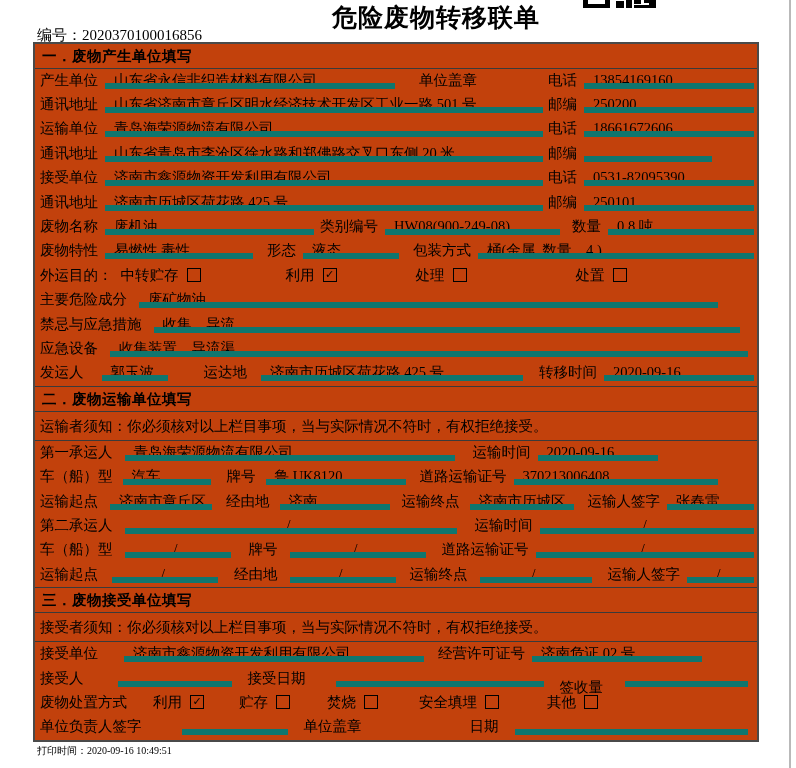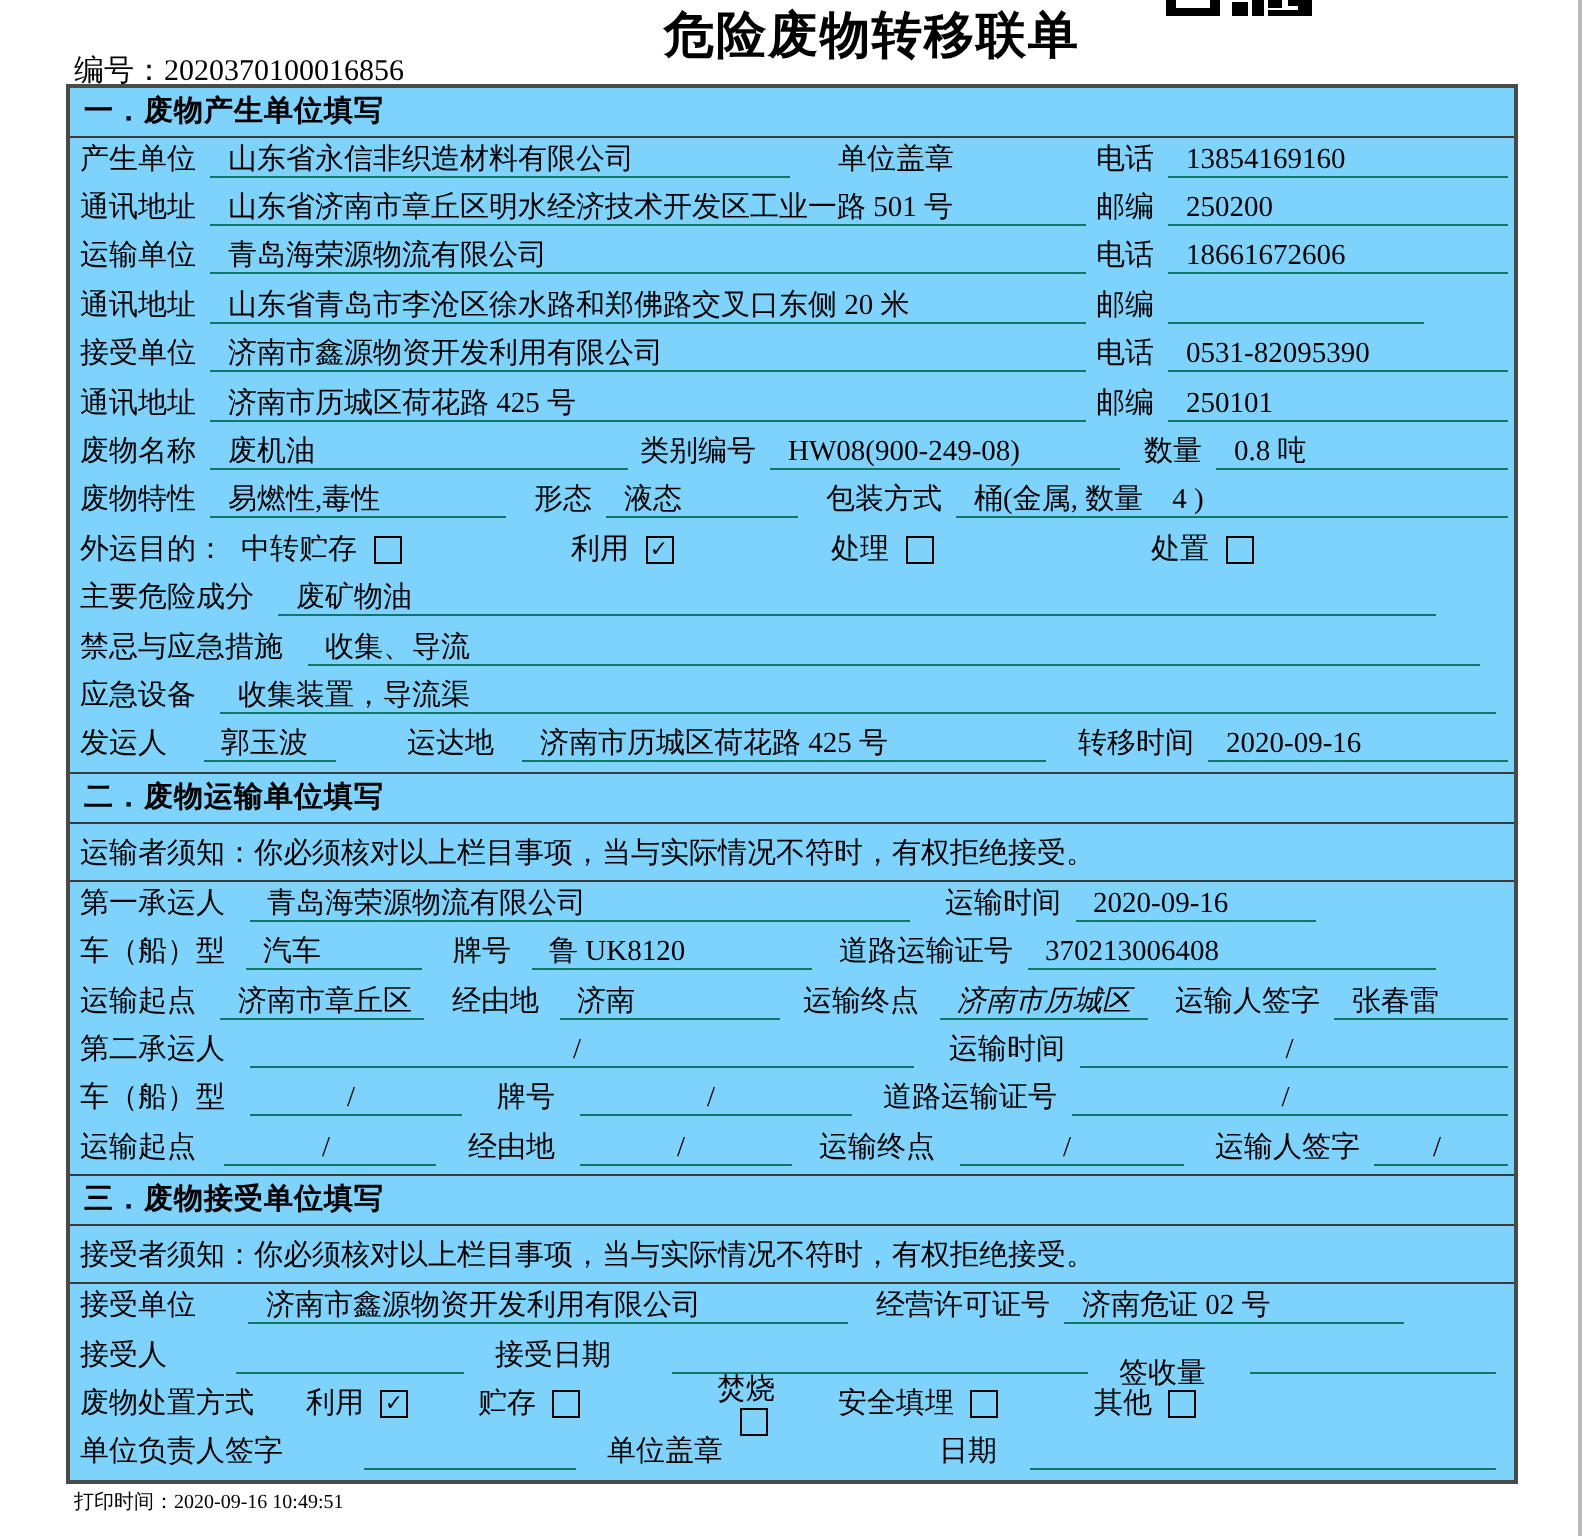--- a/index.html
+++ b/index.html
@@ -10,32 +10,32 @@
     font-size:14.5px;
   }
   #serial{position:absolute;left:37px;top:26px;font-size:15px;white-space:nowrap;}
   #title{position:absolute;left:332px;top:1px;font-size:25px;font-weight:bold;letter-spacing:1px;white-space:nowrap;}
   #qr-fragment{position:absolute;left:583px;top:0;}
   #right-edge{position:absolute;left:789px;top:0;width:2px;height:768px;background:#b9b9b9;}
   #form-table{
     position:absolute;left:33px;top:42px;width:722px;
     border:2px solid #4a4a4a;background:#fff;
   }
-  .section{background:#7dd3fc;}
+  .section{background:#c2410c;}
   .section + .section{border-top:1.5px solid #3a3a3a;}
   .sec-header{
     font-weight:bold;font-size:14.5px;height:24px;line-height:24px;
     padding-left:7px;border-bottom:1.5px solid #3a3a3a;letter-spacing:.5px;
   }
   .row{display:flex;align-items:center;height:24.4px;padding:0 3px 3px 5px;box-sizing:border-box;}
   .row.note{height:29px;align-items:center;border-bottom:1px solid #3a3a3a;padding-bottom:0;}
   .note-text{white-space:nowrap;}
   .lbl{white-space:nowrap;flex:0 0 auto;line-height:18px;}
   .fld{
-    border-bottom:1px solid #0f766e;white-space:nowrap;overflow:hidden;
+    border-bottom:6px solid #0f766e;white-space:nowrap;overflow:hidden;
     height:18px;line-height:18px;padding:0 4px 0 9px;flex:0 0 auto;box-sizing:border-box;
     margin-left:7px;
   }
   .fld.flex{flex:1 1 auto;min-width:0;}
   .fld.slash{text-align:center;padding-left:0;}
   .chk{display:flex;align-items:center;flex:0 0 auto;line-height:18px;}
   .chk .box{
     width:12px;height:12px;border:1px solid #000;margin-left:8px;
     font-size:11px;line-height:12px;text-align:center;flex:0 0 auto;
     font-family:"DejaVu Sans",sans-serif;
@@ -177,21 +177,21 @@
         <span class="fld" style="width: 140px; margin-left: 10px;">鲁 UK8120</span>
         <span class="lbl" style="margin-left: 14px;">道路运输证号</span>
         <span class="fld flex" style="margin-right: 36px;">370213006408</span>
       </div>
       <div class="row">
         <span class="lbl">运输起点</span>
         <span class="fld" style="width: 102px; margin-left: 12px;">济南市章丘区</span>
         <span class="lbl" style="margin-left: 14px;">经由地</span>
         <span class="fld" style="width: 110px; margin-left: 10px;">济南</span>
         <span class="lbl" style="margin-left: 12px;">运输终点</span>
-        <span class="fld" style="width: 104px; margin-left: 10px; font-style: italic;">济南市历城区</span>
+        <span class="fld" style="width: 104px; margin-left: 10px;">济南市历城区</span>
         <span class="lbl" style="margin-left: 14px;">运输人签字</span>
         <span class="fld flex">张春雷</span>
       </div>
       <div class="row">
         <span class="lbl">第二承运人</span>
         <span class="fld slash" style="width: 332px; margin-left: 12px;">/</span>
         <span class="lbl" style="margin-left: 18px;">运输时间</span>
         <span class="fld flex slash">/</span>
       </div>
       <div class="row">
@@ -235,21 +235,21 @@
       <div class="row">
         <span class="lbl">废物处置方式</span>
         <span class="chk" style="width: 86px; margin-left: 26px;">
           <span>利用</span>
           <span class="box">✓</span>
         </span>
         <span class="chk" style="width: 88px;">
           <span>贮存</span>
           <span class="box"></span>
         </span>
-        <span class="chk" style="width: 92px; flex-direction: column;">
+        <span class="chk" style="width: 92px;">
           <span>焚烧</span>
           <span class="box"></span>
         </span>
         <span class="chk" style="width: 128px;">
           <span>安全填埋</span>
           <span class="box"></span>
         </span>
         <span class="chk" style="width: 100px;">
           <span>其他</span>
           <span class="box"></span>

